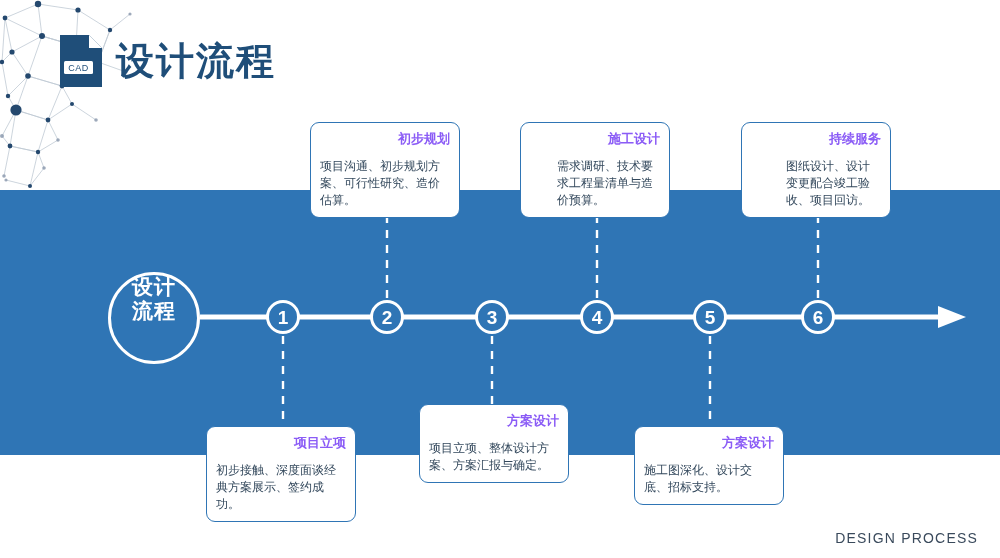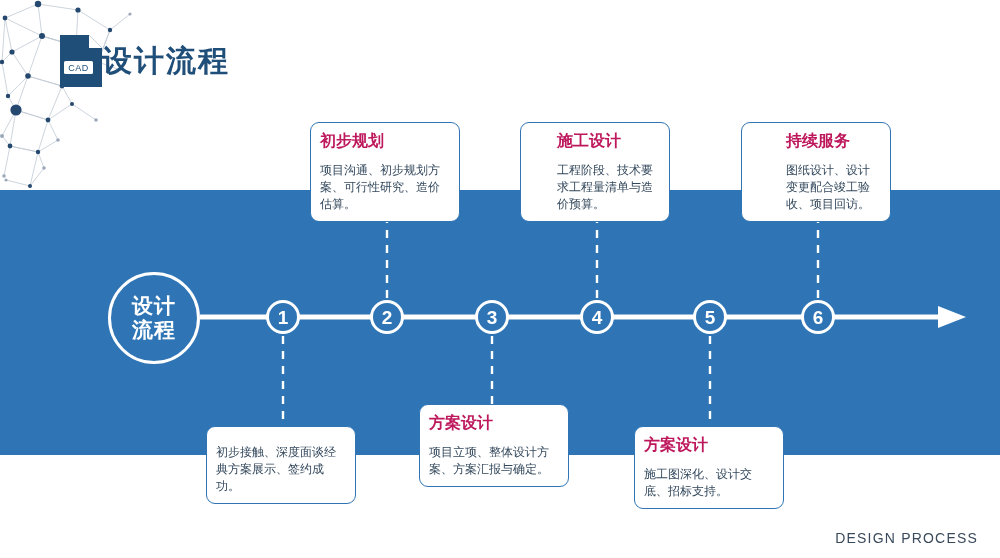--- a/index.html
+++ b/index.html
@@ -43,29 +43,30 @@
   }
 
   
   #header {
     position: absolute;
     left: 60px;
     top: 30px;
     height: 62px;
     display: flex;
     align-items: center;
+    gap: 14px;
   }
   #cad-file-icon {
     width: 42px;
     height: 52px;
     position: relative;
     flex: 0 0 auto;
   }
   #page-title {
-    font-size: 30px;
+    font-size: 38px;
     font-weight: bold;
     color: #1f4e79;
     letter-spacing: 2px;
     line-height: 1;
     white-space: nowrap;
   }
 
   
   #timeline-svg {
     position: absolute;
@@ -81,21 +82,20 @@
     left: 108px;
     top: 272px;
     width: 92px;
     height: 92px;
     border: 3px solid #ffffff;
     border-radius: 50%;
     box-sizing: border-box;
     display: flex;
     flex-direction: column;
     align-items: center;
-    justify-content: center;
     color: #ffffff;
     font-size: 21px;
     font-weight: bold;
     line-height: 1.12;
     letter-spacing: 1px;
   }
 
   
   .step-circle {
     position: absolute;
@@ -120,26 +120,27 @@
   .info-box {
     position: absolute;
     width: 150px;
     background: #ffffff;
     border: 1.6px solid #2f75b5;
     border-radius: 9px;
     box-sizing: border-box;
     padding: 7px 9px 8px 9px;
   }
   .info-box .box-title {
-    font-size: 16px;
-    font-weight: bold;
-    color: #be185d;
+    font-size: 13px;
+    font-weight: bold;
+    color: #8b5cf6;
     line-height: 1.35;
     margin-bottom: 1px;
     white-space: nowrap;
+    text-align: right;
   }
   .info-box .box-body {
     font-size: 12px;
     color: #33485c;
     line-height: 1.42;
     margin-top: 10px;
   }
 
   
   #footer-label {
@@ -250,28 +251,29 @@
   <div class="step-circle" style="left:597px; top:317px;">4</div>
   <div class="step-circle" style="left:710px; top:317px;">5</div>
   <div class="step-circle" style="left:818px; top:317px;">6</div>
 
   <div class="info-box" style="left:310px; top:122px;">
     <div class="box-title">初步规划</div>
     <div class="box-body">项目沟通、初步规划方案、可行性研究、造价估算。</div>
   </div>
   <div class="info-box" style="left:520px; top:122px;padding-left:36px;">
     <div class="box-title">施工设计</div>
-    <div class="box-body">工程阶段、技术要求工程量清单与造价预算。</div>
+    <div class="box-body">需求调研、技术要求工程量清单与造价预算。</div>
   </div>
   <div class="info-box" style="left:741px; top:122px;padding-left:44px;">
     <div class="box-title">持续服务</div>
     <div class="box-body">图纸设计、设计变更配合竣工验收、项目回访。</div>
   </div>
 
   <div class="info-box" style="left:206px; top:426px;">
+    <div class="box-title">项目立项</div>
     <div class="box-body">初步接触、深度面谈经典方案展示、签约成功。</div>
   </div>
   <div class="info-box" style="left:419px; top:404px;">
     <div class="box-title">方案设计</div>
     <div class="box-body">项目立项、整体设计方案、方案汇报与确定。</div>
   </div>
   <div class="info-box" style="left:634px; top:426px;">
     <div class="box-title">方案设计</div>
     <div class="box-body">施工图深化、设计交底、招标支持。</div>
   </div>

